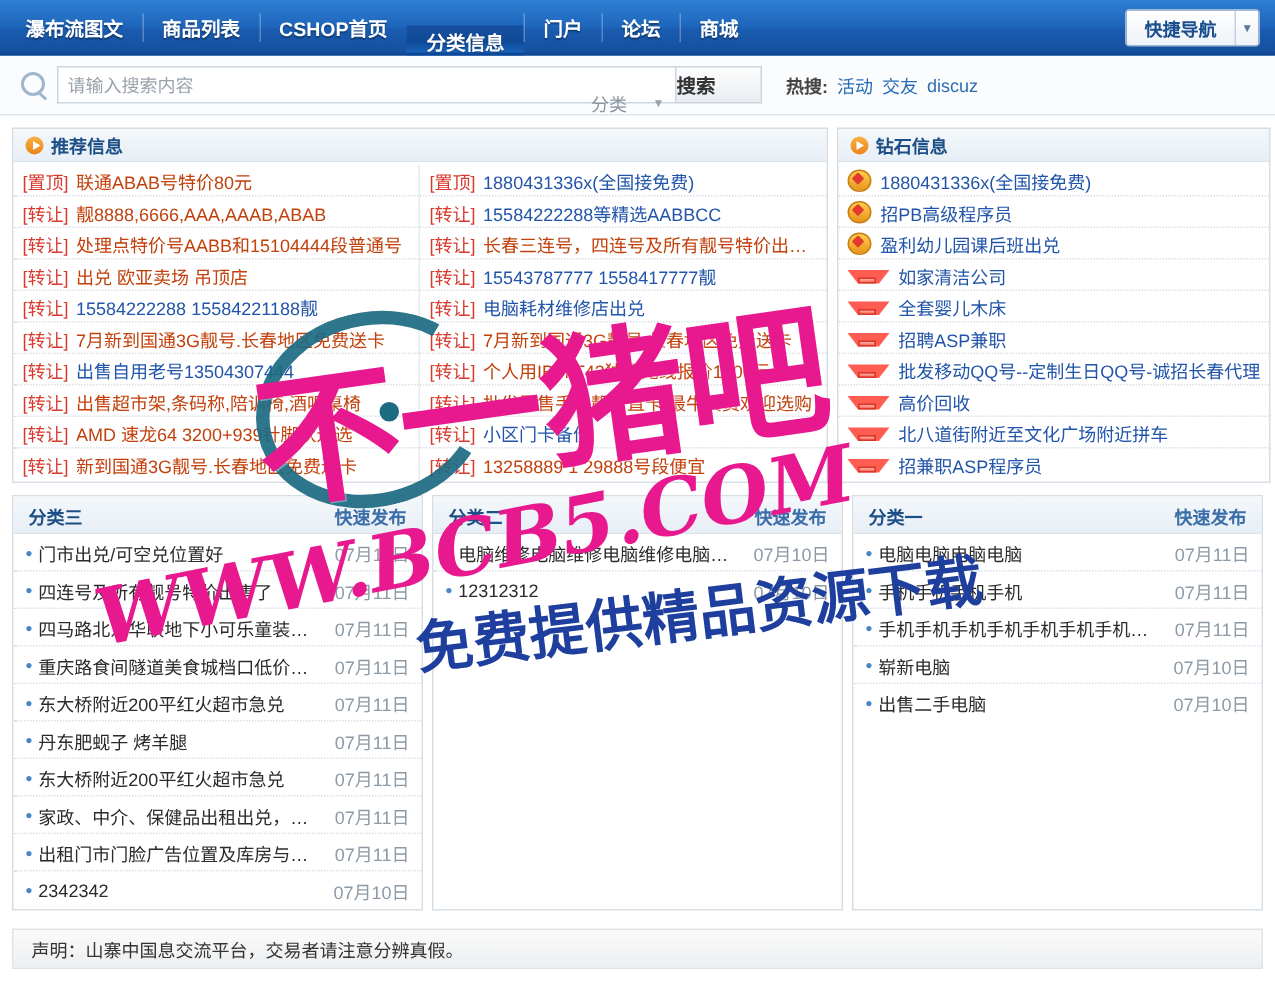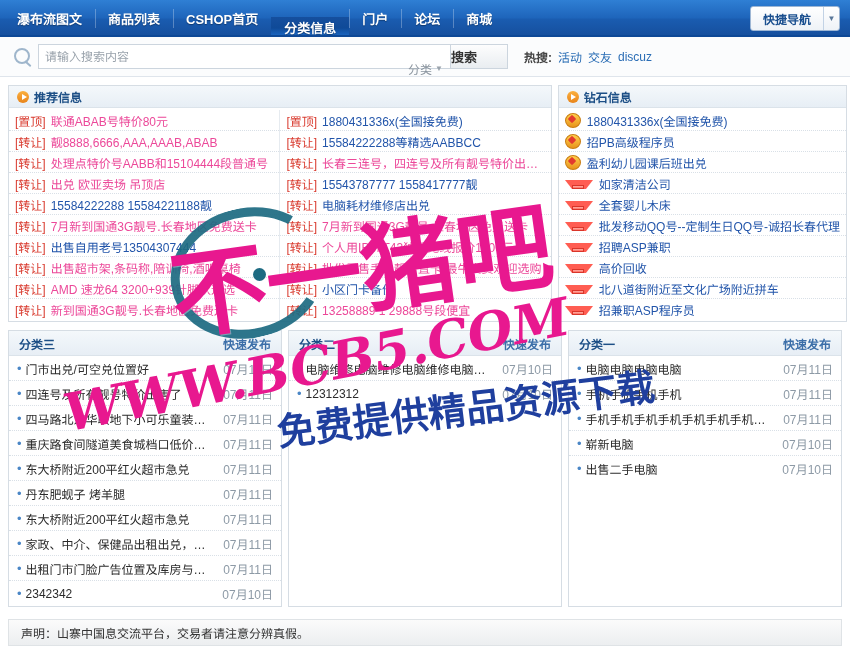--- a/index.html
+++ b/index.html
@@ -69,21 +69,21 @@
     border:1px solid #ccd5de;border-right:none;background:#fff;
     display:flex;align-items:center;
   }
   #searchbox input{
     border:none;outline:none;width:330px;height:21px;font-size:12px;
     color:#333;padding-left:6px;background:transparent;
     font-family:"Liberation Sans","DejaVu Sans",sans-serif;
   }
   #searchbox input::placeholder{color:#9aa3ac;}
   #cat-select{
-    margin-left:auto;display:flex;align-items:center;gap:3px;
+    margin-left:auto;display:flex;align-items:center;gap:17px;
     padding-right:7px;color:#8a949e;font-size:12px;cursor:pointer;white-space:nowrap;margin-top:23px;
   }
   #cat-select .chev{font-size:8px;color:#9aa3ac;}
   #searchbtn{
     flex:0 0 auto;width:58px;height:25px;box-sizing:border-box;
     border:1px solid #ccd5de;
     background:linear-gradient(to bottom,#fdfdfd,#e9edf1);
     display:flex;align-items:center;justify-content:flex-start;
     font-weight:bold;font-size:13px;color:#333;cursor:pointer;
   }
@@ -118,21 +118,21 @@
   .rec-col{flex:1;min-width:0;}
   .rec-col:first-child{border-right:1px solid #e6ebf0;}
   .rec-row{
     height:21px;display:flex;align-items:center;
     border-bottom:1px dotted #d9e0e7;padding:0 6px;box-sizing:border-box;
     white-space:nowrap;overflow:hidden;
   }
   .rec-row:last-child{border-bottom:none;}
   .tag{color:#d93a2e;font-size:12px;flex:0 0 auto;margin-right:5px;}
   .rec-txt{font-size:12px;text-decoration:none;overflow:hidden;text-overflow:ellipsis;cursor:pointer;}
-  .c-red{color:#ec4899;}
+  .c-red{color:#c2410c;}
   .c-blue{color:#2255aa;}
   
   .dia-row{
     height:21px;display:flex;align-items:center;gap:6px;
     border-bottom:1px dotted #d9e0e7;padding:0 6px;box-sizing:border-box;
     white-space:nowrap;overflow:hidden;
   }
   .dia-row:last-child{border-bottom:none;}
   .ico{width:14px;height:13px;flex:0 0 14px;position:relative;}
   .ico-medal{
@@ -388,25 +388,25 @@
           <div class="dia-row">
             <span class="ico ico-gem"></span>
             <a class="dia-txt">如家清洁公司</a>
           </div>
           <div class="dia-row">
             <span class="ico ico-gem"></span>
             <a class="dia-txt">全套婴儿木床</a>
           </div>
           <div class="dia-row">
             <span class="ico ico-gem"></span>
+            <a class="dia-txt">招聘ASP兼职</a>
+          </div>
+          <div class="dia-row">
+            <span class="ico ico-gem"></span>
             <a class="dia-txt">批发移动QQ号--定制生日QQ号-诚招长春代理</a>
-          </div>
-          <div class="dia-row">
-            <span class="ico ico-gem"></span>
-            <a class="dia-txt">招聘ASP兼职</a>
           </div>
           <div class="dia-row">
             <span class="ico ico-gem"></span>
             <a class="dia-txt">高价回收</a>
           </div>
           <div class="dia-row">
             <span class="ico ico-gem"></span>
             <a class="dia-txt">北八道街附近至文化广场附近拼车</a>
           </div>
           <div class="dia-row">

